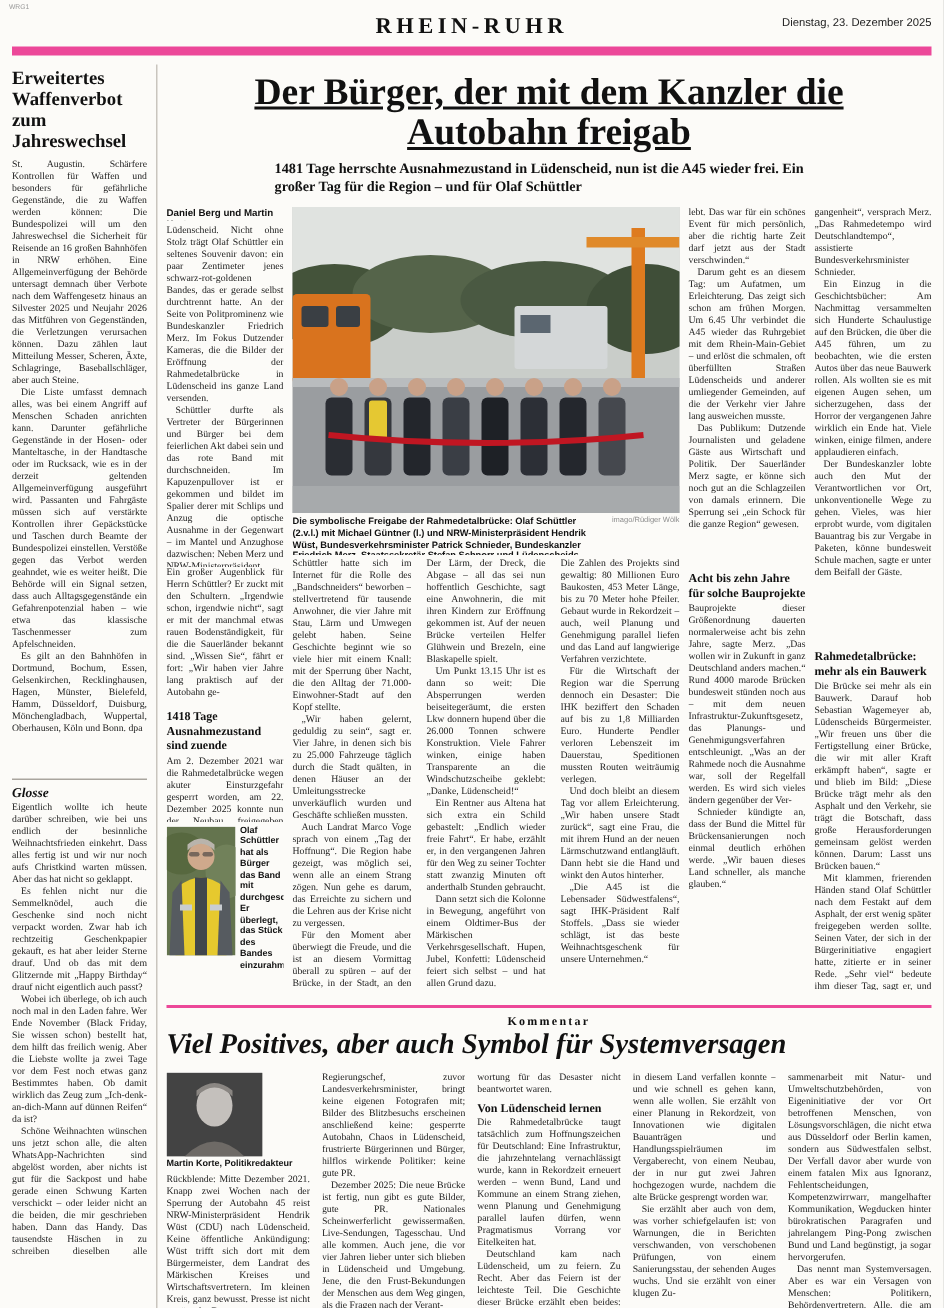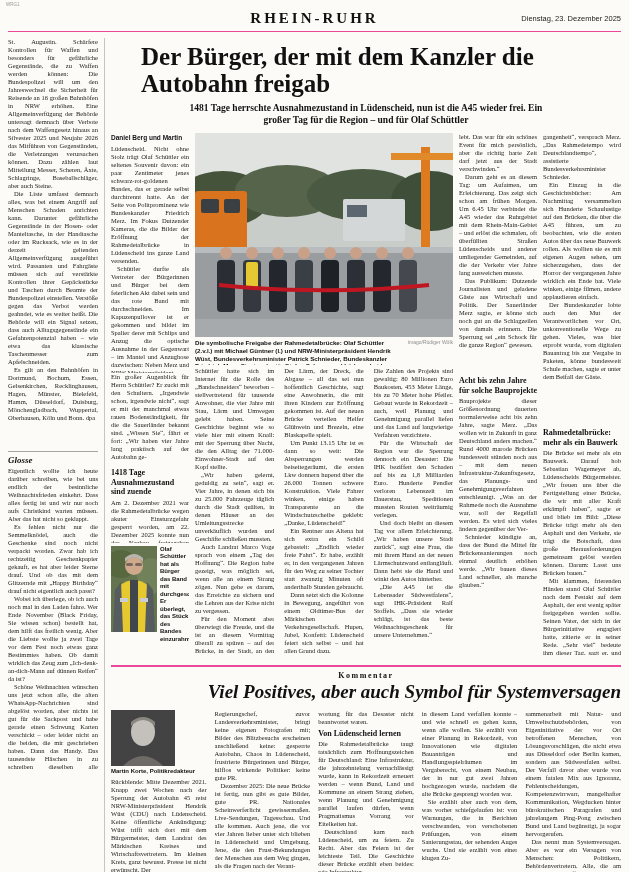--- a/index.html
+++ b/index.html
@@ -1,42 +1,42 @@
 <!DOCTYPE html>
 <html><head>
 <meta charset="utf-8">
 <style>
   html,body{margin:0;padding:0;background:#d8d8d6;}
   .page{position:relative;width:629px;height:872px;background:#fcfbf8;color:#111;overflow:hidden;
         font-family:"Liberation Serif",serif;}
   .edition{position:absolute;top:2px;left:6px;font:4.5px "Liberation Sans",sans-serif;color:#999;}
   
-  .masthead{display:flex;align-items:center;margin:0 8px;padding:10px 0 4px;border-bottom:1px solid #ec4899;}
+  .masthead{display:flex;align-items:flex-start;margin:0 8px;padding:10px 0 4px;border-bottom:6px solid #ec4899;}
   .mh-side{flex:1;}
   .mh-title{flex:0 0 auto;font-weight:bold;font-size:15px;letter-spacing:3px;text-align:center;}
   .mh-date{flex:1;text-align:right;font:7.5px "Liberation Sans",sans-serif;color:#222;}
   
   .content{display:flex;padding:6px 8px 0 8px;}
   .rail{flex:0 0 90px;width:90px;padding-right:6px;margin-right:6px;border-right:1px solid #c9c5be;}
   .main{flex:1;min-width:0;}
   
   .body{font-size:6.5px;line-height:8px;text-align:justify;color:#1a1a1a;overflow:hidden;}
   .body p{margin:0;}
   .body p + p{text-indent:6px;}
   .crosshead{font:bold 8px/9.5px "Liberation Serif",serif;margin:3px 0 2px;}
   
   .rail-head{font:bold 12.5px/14px "Liberation Serif",serif;margin:2px 0 5px;}
   .hR1{height:408px;}
   .rail-rule{border-top:1px solid #a9a59e;margin:5px 0 3px;}
   .glosse-label{font:bold italic 9px "Liberation Serif",serif;margin:2px 0 2px;}
   .glosse-head{font-size:11.5px;line-height:12.5px;}
   .hRG{height:304px;}
   
-  .headline{font:bold 25px/26.5px "Liberation Serif",serif;text-align:left;margin:6px 30px 5px;}
-  .deck{font:bold 9.5px/12px "Liberation Serif",serif;text-align:center;margin:0 72px 7px;}
+  .headline{font:bold 25px/26.5px "Liberation Serif",serif;text-align:center;margin:6px 30px 5px;text-decoration:underline;}
+  .deck{font:bold 9.5px/12px "Liberation Serif",serif;text-align:left;margin:0 72px 7px;}
   .grid{display:flex;gap:6px;height:526px;overflow:hidden;}
   .colA,.colE,.colF{flex:0 0 78px;width:78px;}
   .photo-region{flex:0 0 258px;width:258px;}
   .byline{font:bold 6.5px "Liberation Sans",sans-serif;margin:1px 0 3px;height:8px;overflow:hidden;}
   .hA1{height:228px;}.hA2{height:92px;}.hA3{height:44px;}
   .hE1{height:240px;}.hE2{height:260px;}
   .hF1{height:292px;}.hF2{height:206px;}
   
   .photo-svg{display:block;width:258px;height:204px;background:#cfd3cf;}
   .cap-row{display:flex;gap:4px;padding:2px 0 2px;height:24px;overflow:hidden;}
@@ -45,41 +45,42 @@
   .under-cols{display:flex;gap:10px;height:288px;overflow:hidden;margin-top:2px;}
   .ucol{flex:1;min-width:0;}
   
   .inset{display:flex;gap:3px;height:96px;overflow:hidden;margin-top:3px;}
   .inset svg{flex:0 0 46px;display:block;}
   .inset-text{flex:1;min-width:0;}
   .inset-cap{font:bold 6px/7.5px "Liberation Sans",sans-serif;}
   
   .kommentar{margin-top:6px;border-top:2px solid #ec4899;padding-top:2px;}
   .kom-label{text-align:center;font:bold 8px "Liberation Serif",serif;letter-spacing:1.5px;margin:2px 0 1px;}
-  .kom-head{font:bold italic 19px/20.5px "Liberation Serif",serif;text-align:right;margin:2px 0 7px;}
+  .kom-head{font:bold italic 19px/20.5px "Liberation Serif",serif;text-align:left;margin:2px 0 7px;}
   .kom-cols{display:flex;gap:8px;height:164px;overflow:hidden;justify-content:space-between;}
   .kcol{flex:1;min-width:0;}
   .portrait svg{display:block;width:64px;height:56px;}
   .portrait-cap{font:bold 6px/7.5px "Liberation Sans",sans-serif;margin:2px 0 3px;}
 </style>
 </head>
 <body>
 
 <div class="page">
   <div class="edition">WRG1</div>
 
   <header class="masthead">
     <div class="mh-side"></div>
     <div class="mh-title">RHEIN-RUHR</div>
     <div class="mh-date">Dienstag, 23. Dezember 2025</div>
   </header>
 
   <div class="content">
 
     <aside class="rail">
+      <h2 class="rail-head">Erweitertes Waffenverbot zum Jahreswechsel</h2>
       <div class="body hR1">
           <p>St. Augustin. Schärfere Kontrollen für Waffen und besonders für gefährliche Gegenstände, die zu Waffen werden können: Die Bundespolizei will um den Jahreswechsel die Sicherheit für Reisende an 16 großen Bahnhöfen in NRW erhöhen. Eine Allgemeinverfügung der Behörde untersagt demnach über Verbote nach dem Waffengesetz hinaus an Silvester 2025 und Neujahr 2026 das Mitführen von Gegenständen, die Verletzungen verursachen können. Dazu zählen laut Mitteilung Messer, Scheren, Äxte, Schlagringe, Baseballschläger, aber auch Steine.</p>
           <p>Die Liste umfasst demnach alles, was bei einem Angriff auf Menschen Schaden anrichten kann. Darunter gefährliche Gegenstände in der Hosen- oder Manteltasche, in der Handtasche oder im Rucksack, wie es in der derzeit geltenden Allgemeinverfügung ausgeführt wird. Passanten und Fahrgäste müssen sich auf verstärkte Kontrollen ihrer Gepäckstücke und Taschen durch Beamte der Bundespolizei einstellen. Verstöße gegen das Verbot werden geahndet, wie es weiter heißt. Die Behörde will ein Signal setzen, dass auch Alltagsgegenstände ein Gefahrenpotenzial haben – wie etwa das klassische Taschenmesser zum Apfelschneiden.</p>
           <p>Es gilt an den Bahnhöfen in Dortmund, Bochum, Essen, Gelsenkirchen, Recklinghausen, Hagen, Münster, Bielefeld, Hamm, Düsseldorf, Duisburg, Mönchengladbach, Wuppertal, Oberhausen, Köln und Bonn. dpa</p>
         </div>
       <div class="rail-rule"></div>
       <div class="glosse-label">Glosse</div>
       <div class="body hRG">
           <p>Eigentlich wollte ich heute darüber schreiben, wie bei uns endlich der besinnliche Weihnachtsfrieden einkehrt. Dass alles fertig ist und wir nur noch aufs Christkind warten müssen. Aber das hat nicht so geklappt.</p>
           <p>Es fehlen nicht nur die Semmelknödel, auch die Geschenke sind noch nicht verpackt worden. Zwar hab ich rechtzeitig Geschenkpapier gekauft, es hat aber leider Sterne drauf. Und ob das mit dem Glitzernde mit „Happy Birthday“ drauf nicht eigentlich auch passt?</p>

